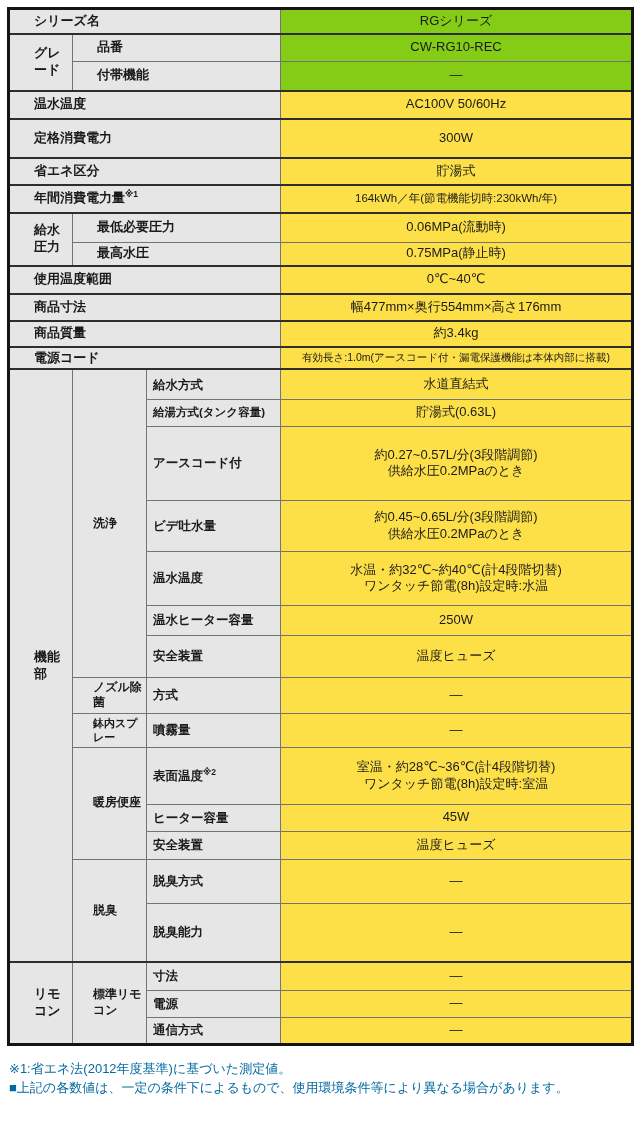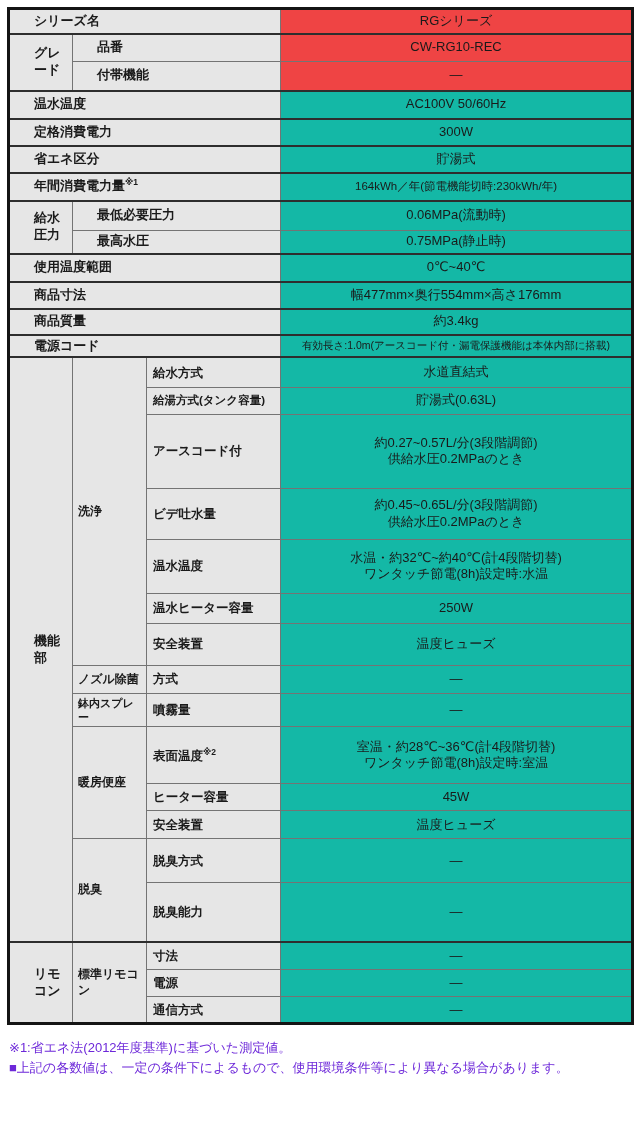--- a/index.html
+++ b/index.html
@@ -15,30 +15,30 @@
   }
   .spec td{
     border:1px solid #747474;
     vertical-align:middle;
     padding:2px 4px;
     font-size:13px;line-height:1.3;
     overflow:hidden;
   }
   tr.sb > td{border-top:2px solid #2e2e2e;}
   td.lab{background:#e6e6e6;font-weight:700;text-align:left;padding-left:24px;}
-  td.c2{padding-left:5px;font-size:12px;}
+  td.c2{padding-left:20px;font-size:12px;}
   td.c3{padding-left:6px;font-size:12.5px;}
-  td.val{text-align:center;font-weight:400;background:#14b8a6;}
-  td.val.g{background:#ef4444;}
+  td.val{text-align:center;font-weight:400;background:#fde047;}
+  td.val.g{background:#84cc16;}
   .fs10{font-size:10.5px !important;}
   .fs11{font-size:11px !important;}
   .fs115{font-size:11.5px !important;}
   sup.mark{font-size:8.5px;font-weight:700;vertical-align:super;letter-spacing:0;}
   .vline{display:block;}
-  .notes{margin:13px 8px 0 9px;font-size:13px;line-height:1.48;color:#6d28d9;}
+  .notes{margin:13px 8px 0 9px;font-size:13px;line-height:1.48;color:#0369a1;}
   .notes p{margin:0;}
 </style>
 </head>
 <body>
 
 <table class="spec">
   <colgroup>
     <col style="width:64px">
       <col style="width:74px">
       <col style="width:134px">
@@ -58,21 +58,21 @@
   </tr>
   <tr style="height:29px">
     <td colspan="2" class="lab">付帯機能</td>
     <td class="val g">—</td>
   </tr>
 
   <tr class="sb" style="height:28px">
     <td colspan="3" class="lab">温水温度</td>
     <td class="val">AC100V 50/60Hz</td>
   </tr>
-  <tr class="sb" style="height:27px">
+  <tr class="sb" style="height:39px">
     <td colspan="3" class="lab">定格消費電力</td>
     <td class="val">300W</td>
   </tr>
   <tr class="sb" style="height:27px">
     <td colspan="3" class="lab">省エネ区分</td>
     <td class="val">貯湯式</td>
   </tr>
   <tr class="sb" style="height:28px">
     <td colspan="3" class="lab"><span>年間消費電力量</span><sup class="mark">※1</sup></td>
     <td class="val fs115">164kWh／年(節電機能切時:230kWh/年)</td>

